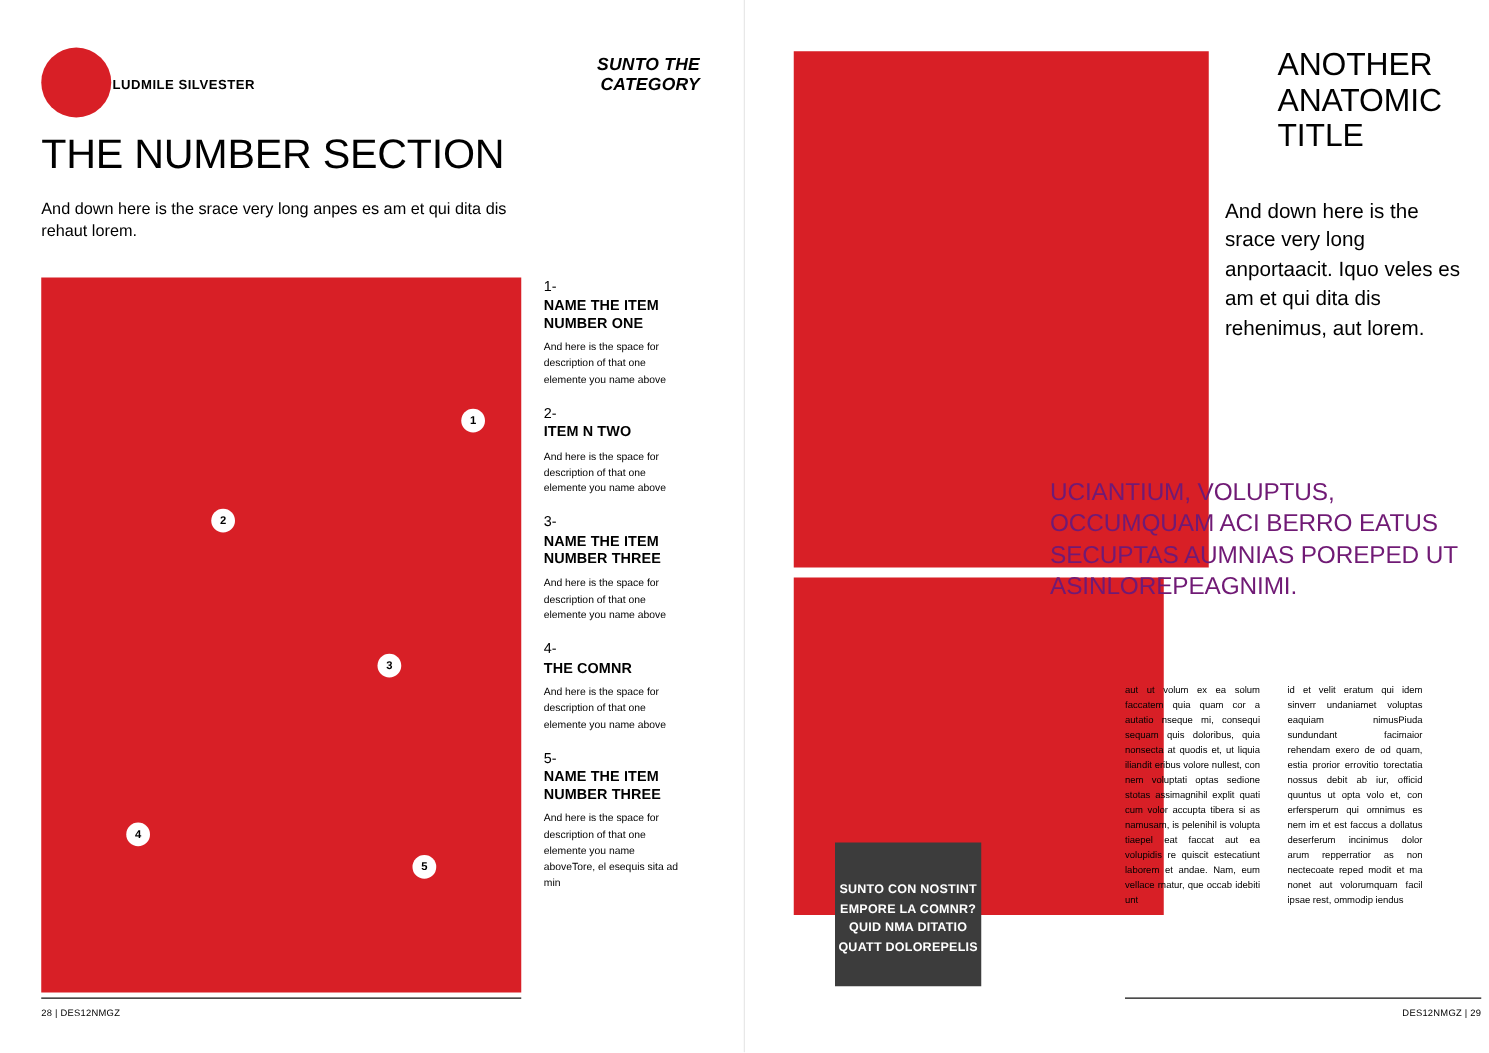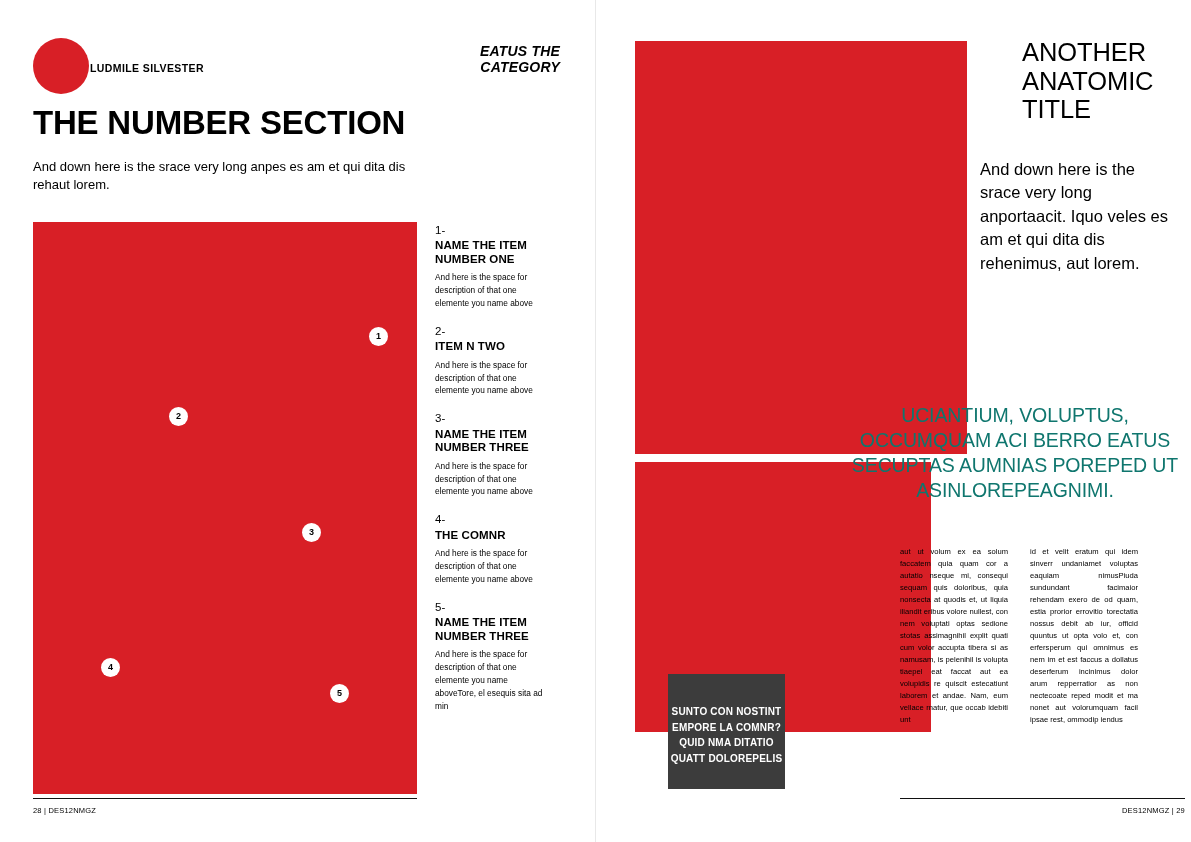--- a/index.html
+++ b/index.html
@@ -55,21 +55,21 @@
     font-size: 14px;
     font-weight: bold;
     font-style: italic;
     line-height: 1.15;
     letter-spacing: 0.2px;
   }
   .main-title {
     position: absolute;
     left: 33px; top: 104px;
     font-size: 33px;
-    font-weight: bold;
+    font-weight: normal;
     letter-spacing: -0.2px;
   }
   .main-deck {
     position: absolute;
     left: 33px; top: 158px;
     width: 385px;
     font-size: 13px;
     line-height: 1.38;
   }
   .red-block-left {
@@ -173,27 +173,26 @@
   }
   .right-deck {
     position: absolute;
     left: 385px; top: 158px;
     width: 195px;
     font-size: 16.5px;
     line-height: 1.42;
   }
   .quote {
     position: absolute;
-    left: 245px; top: 403px;
+    left: 245px; top: 382px;
     width: 350px;
     font-size: 19.5px;
     line-height: 1.28;
-    color: #0f766e;
+    color: #701a75;
     letter-spacing: -0.1px;
-    text-align: center;
   }
   .cols {
     position: absolute;
     left: 305px; top: 546px;
     width: 285px;
     display: flex;
     gap: 22px;
   }
   .col {
     width: 108px;
@@ -219,21 +218,21 @@
 <div class="spread">
 
   <div class="gutter"></div>
 
   <div class="page-left">
 
     <div class="logo-dot"></div>
     <div class="author">LUDMILE SILVESTER</div>
 
     <div class="category">
-      <div>EATUS THE</div>
+      <div>SUNTO THE</div>
       <div>CATEGORY</div>
     </div>
 
     <div class="main-title">THE NUMBER SECTION</div>
     <div class="main-deck">And down here is the srace very long anpes es am et qui dita dis rehaut lorem.</div>
 
     <div class="red-block-left"></div>
 
     <div class="marker m1">1</div>
     <div class="marker m2">2</div>

